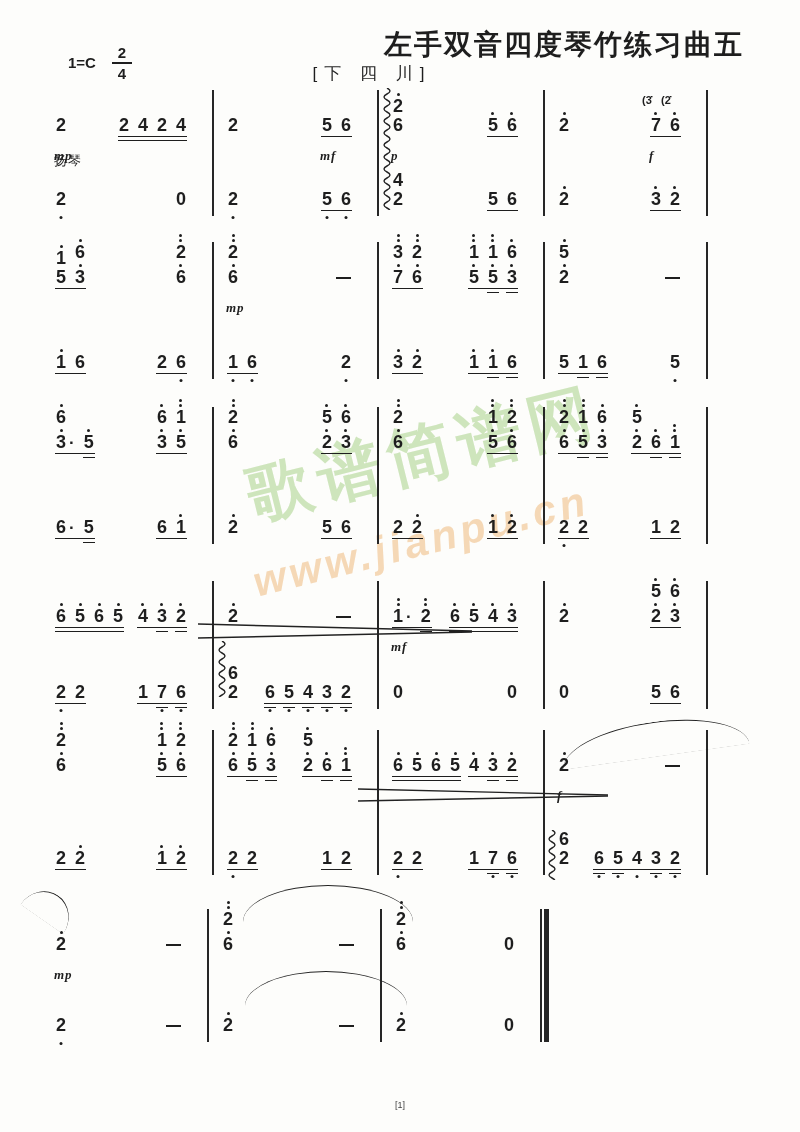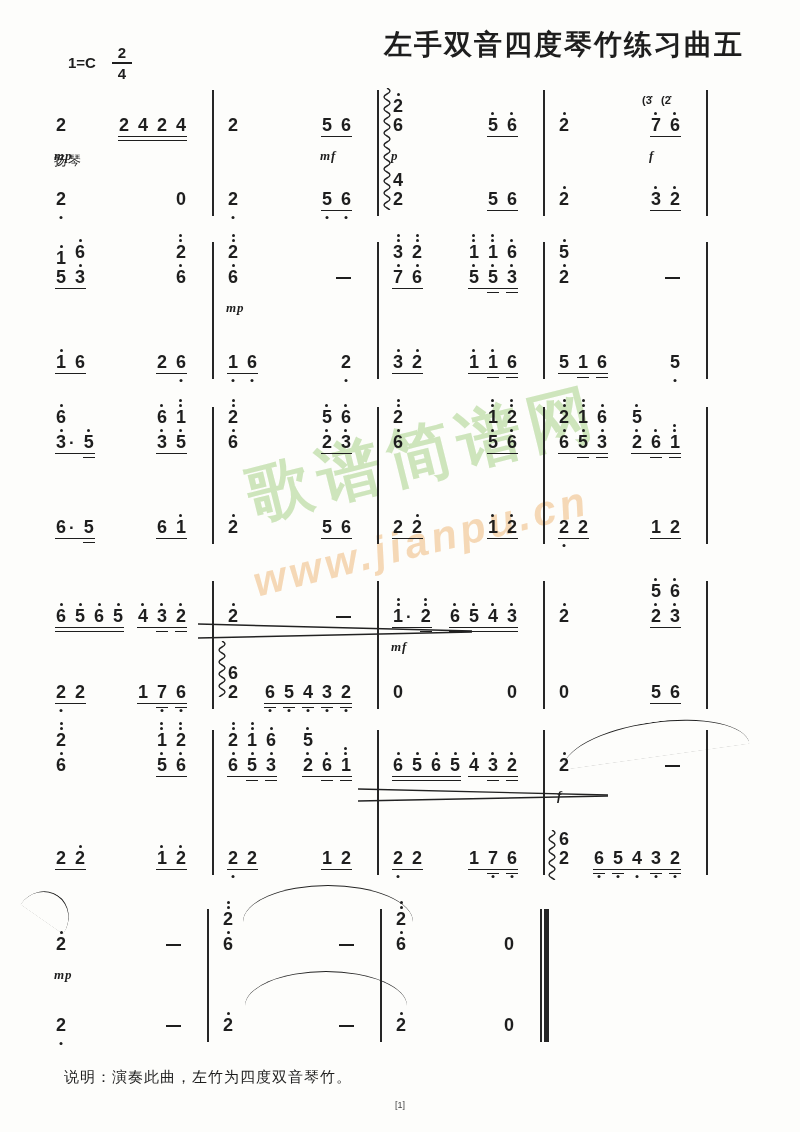--- a/index.html
+++ b/index.html
@@ -55,20 +55,21 @@
 <body>
 
 <div class="page">
   <div class="title">左手双音四度琴竹练习曲五</div>
   <div class="keysig">1=C</div>
   <div class="meter">
     <div>2</div>
     <div class="mline"></div>
     <div>4</div>
   </div>
+  <div class="subtitle">[下 四 川]</div>
   <div class="credits">
   </div>
   <div class="instrument">扬琴</div>
 
   <div class="wm1">歌谱简谱网</div>
   <div class="wm2">www.jianpu.cn</div>
 
   <div id="score-root">
       <div class="sys" style="top: 88px; height: 138px;">
         <div class="barline" style="left: 172px; top: 2px; height: 126px;"></div>
@@ -1776,15 +1777,14 @@
               </div>
             </div>
           </div>
         </div>
         <div class="slur" style="left: -16px; top: -12px; width: 52px; height: 28px; transform: rotate(35deg);"></div>
         <div class="slur" style="left: 203px; top: -20px; width: 170px; height: 36px;"></div>
         <div class="slur" style="left: 205px; top: 66px; width: 162px; height: 34px;"></div>
       </div>
     </div>
 
-  <div class="footnote">说明：演奏此曲，左竹为四度双音琴竹。</div>
   <div class="pagemark">[1]</div>
 </div>
 
 </body></html>

